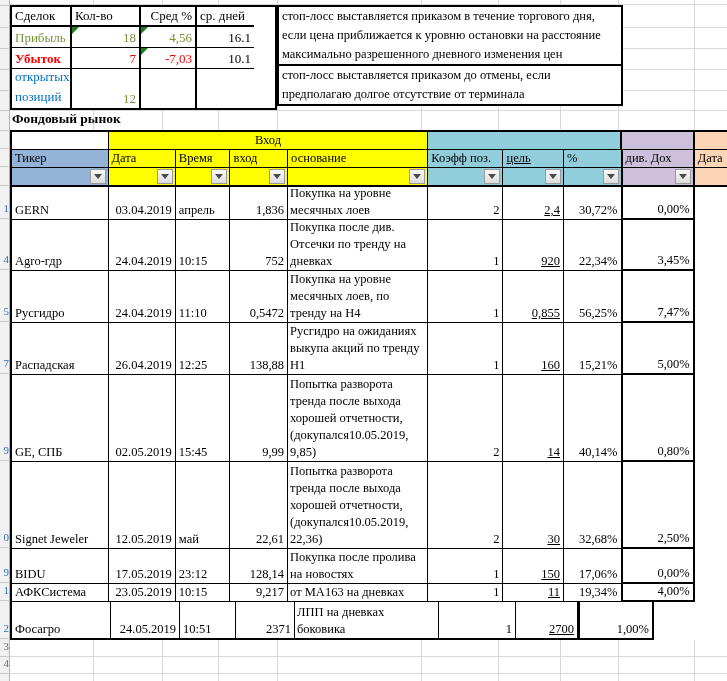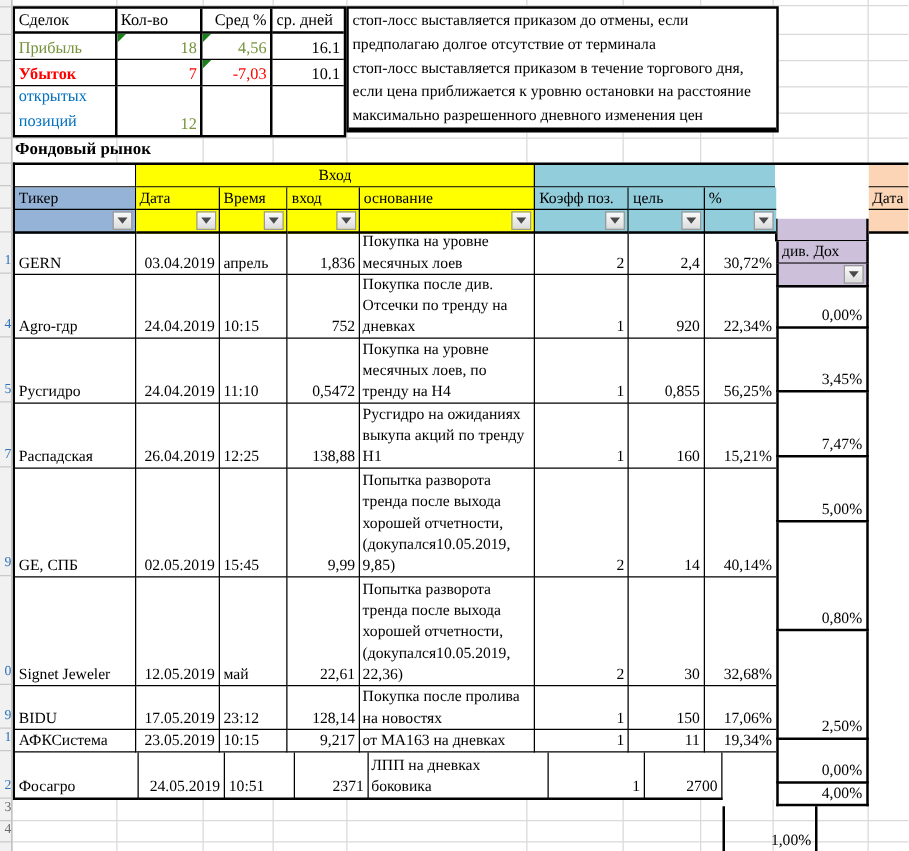--- a/index.html
+++ b/index.html
@@ -17,42 +17,42 @@
   .gnum.gray{color:#6A6A6A;}
   
   #summary{position:absolute;left:10px;top:5px;width:267px;background:#fff;
     border:2px solid #000;box-sizing:border-box;z-index:3;font-size:13px;}
   .sr{display:flex;width:100%;}
   .sc{box-sizing:border-box;border-right:2px solid #000;border-bottom:1px solid #000;
     display:flex;align-items:flex-end;padding:1px 3px;overflow:hidden;position:relative;}
   .sc.last{border-right:none;}
   .sr.hdr .sc{border-bottom:2px solid #000;}
   .sr.bot .sc{border-bottom:none;}
-  .sw0{width:82px;}.sw1{width:69px;}.sw2{width:56px;}.sw3{width:57px;}
+  .sw0{width:60px;}.sw1{width:69px;}.sw2{width:56px;}.sw3{width:57px;}
   .num{justify-content:flex-end;}
   .t-olive{color:#76933C;}.t-red{color:#FF0000;}.t-blue{color:#0070C0;}
   .tri{position:absolute;left:0;top:0;width:0;height:0;
     border-top:7px solid #1B7F1B;border-right:7px solid transparent;}
   .pre{white-space:pre-wrap;display:block;}
   
   #notes{position:absolute;left:277px;top:5px;width:342px;background:#fff;border:2px solid #000;
     box-sizing:content-box;z-index:3;font-size:12.5px;}
   .note{padding:0 3px;line-height:19px;overflow:hidden;white-space:pre-wrap;}
   .n1{height:57px;border-bottom:2px solid #000;}
   .n2{height:38px;}
   
   #sect{position:absolute;left:12px;top:111px;font-weight:bold;font-size:13.5px;z-index:3;}
   
   #main{position:absolute;left:10px;top:130px;width:717px;background:#fff;
     border-left:2px solid #000;border-top:2px solid #000;box-sizing:border-box;z-index:3;font-size:12.5px;}
   .r{display:flex;width:715px;}
   .c{box-sizing:border-box;border-right:1px solid #000;border-bottom:1px solid #000;
     display:flex;align-items:flex-end;padding:1px 3px;overflow:hidden;position:relative;height:100%;}
   .w0{width:99px;}.w1{width:69px;}.w2{width:56px;}.w3{width:59px;}.w4{width:144px;}
-  .w5{width:77px;}.w6{width:62px;}.w7{width:58px;}.w8{width:76px;margin-top:43px;}.w9{width:33px;}
+  .w5{width:77px;}.w6{width:62px;text-decoration:underline;}.w7{width:58px;}.w8{width:76px;}.w9{width:33px;}
   .wsp1{width:328px;}.wsp2{width:197px;}
   .f-blue{background:#95B3D7;}.f-yellow{background:#FFFF00;text-align:center;}.f-teal{background:#92CDDC;}
   .f-purple{background:#CCC0DA;}.f-orange{background:#FBD5B5;}
   .ctr{justify-content:center;}
   .nopr{border-right:none;}
   .divc{border-left:2px solid #000;border-right:2px solid #000;border-bottom:2px solid #000;}
   .d2{border-right:none;border-bottom:none;}
   .fbot .c{border-bottom-width:2px;}
   .lastrow .c{border-bottom-width:2px;}
   .lastrow .d2{border-bottom:none;}
@@ -157,25 +157,25 @@
           <span class="pre" style="line-height:20px">открытых
 позиций</span>
         </div>
       <div class="sc sw1 num t-olive">12</div>
       <div class="sc sw2 num"></div>
       <div class="sc sw3 num last"></div>
     </div>
   </div>
 
   <div id="notes">
-    <div class="note n2">стоп-лосс выставляется приказом до отмены, если
-предполагаю долгое отсутствие от терминала</div>
     <div class="note n1">стоп-лосс выставляется приказом в течение торгового дня,
 если цена приближается к уровню остановки на расстояние
 максимально разрешенного дневного изменения цен</div>
+    <div class="note n2">стоп-лосс выставляется приказом до отмены, если
+предполагаю долгое отсутствие от терминала</div>
   </div>
 
   <div id="sect">Фондовый рынок</div>
 
   <div id="main">
     <div class="r" style="height:18px">
       <div class="c w0"></div>
       <div class="c wsp1 f-yellow ctr">Вход</div>
       <div class="c wsp2 f-teal nopr"></div>
       <div class="c w8 f-purple divc" style="border-bottom-width:1px"></div>

